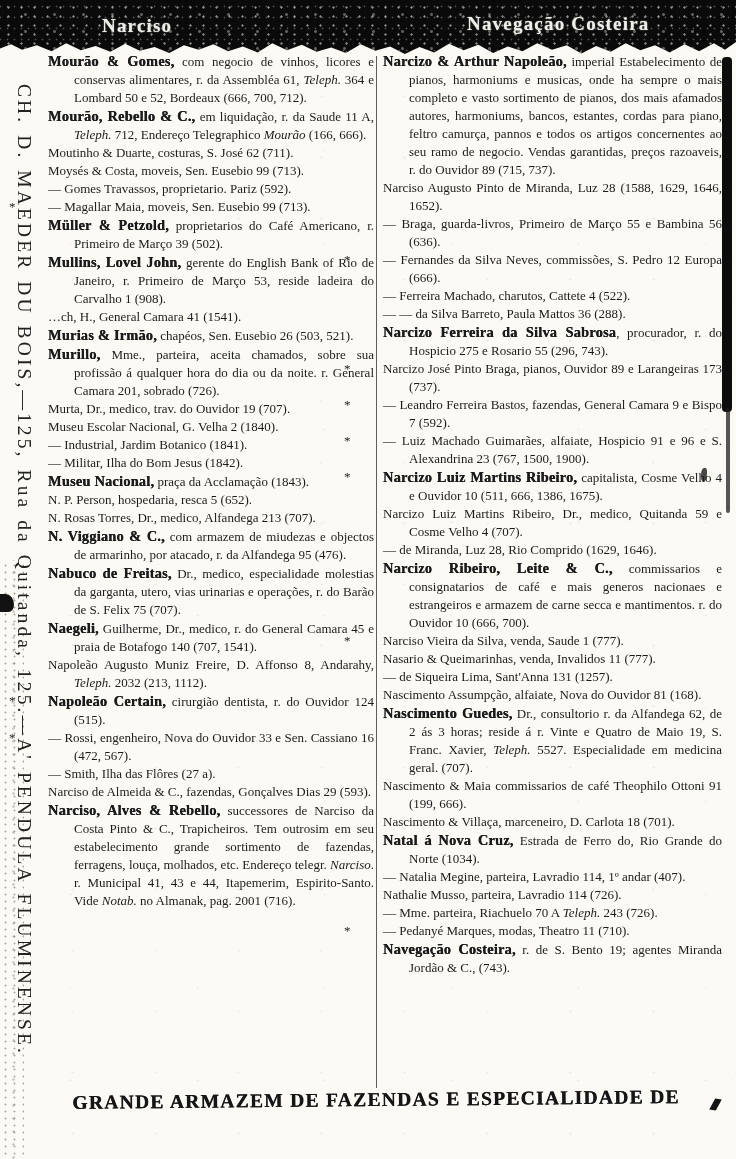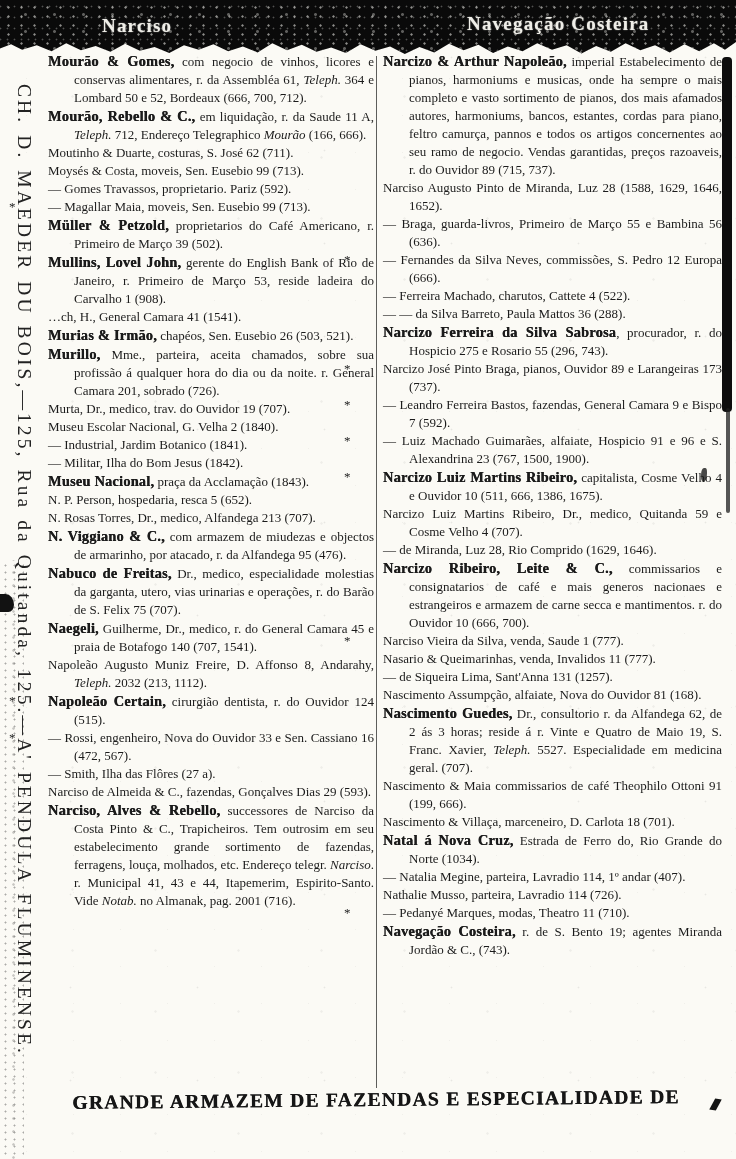--- a/index.html
+++ b/index.html
@@ -140,20 +140,21 @@
       <p class="entry"><span class="marker">*</span><span>Narciso Vieira da Silva, venda, Saude 1 (777).</span></p>
       <p class="entry"><span>Nasario &amp; Queimarinhas, venda, Invalidos 11 (777).</span></p>
       <p class="entry"><span>— de Siqueira Lima, Sant'Anna 131 (1257).</span></p>
       <p class="entry"><span>Nascimento Assumpção, alfaiate, Nova do Ouvidor 81 (168).</span></p>
       <p class="entry"><b class="hw">Nascimento Guedes,</b><span> Dr., consultorio r. da Alfandega 62, de 2 ás 3 horas; reside á r. Vinte e Quatro de Maio 19, S. Franc. Xavier, <i>Teleph.</i> 5527. Especialidade em medicina geral. (707).</span></p>
       <p class="entry"><span>Nascimento &amp; Maia commissarios de café Theophilo Ottoni 91 (199, 666).</span></p>
       <p class="entry"><span>Nascimento &amp; Villaça, marceneiro, D. Carlota 18 (701).</span></p>
       <p class="entry"><b class="hw">Natal á Nova Cruz,</b><span> Estrada de Ferro do, Rio Grande do Norte (1034).</span></p>
       <p class="entry"><span>— Natalia Megine, parteira, Lavradio 114, 1º andar (407).</span></p>
       <p class="entry"><span>Nathalie Musso, parteira, Lavradio 114 (726).</span></p>
+      <p class="entry"><span>— Mme. parteira, Riachuelo 70 A <i>Teleph.</i> 243 (726).</span></p>
       <p class="entry"><span class="marker">*</span><span>— Pedanyé Marques, modas, Theatro 11 (710).</span></p>
       <p class="entry"><b class="hw">Navegação Costeira,</b><span> r. de S. Bento 19; agentes Miranda Jordão &amp; C., (743).</span></p>
     </div>
 
   <div class="edge-bar"></div>
   <div class="edge-bar2"></div>
   <div class="edge-squiggle"></div>
   <div class="edge-tick"></div>
 
   <div class="footer">GRANDE ARMAZEM DE FAZENDAS E ESPECIALIDADE DE</div>

